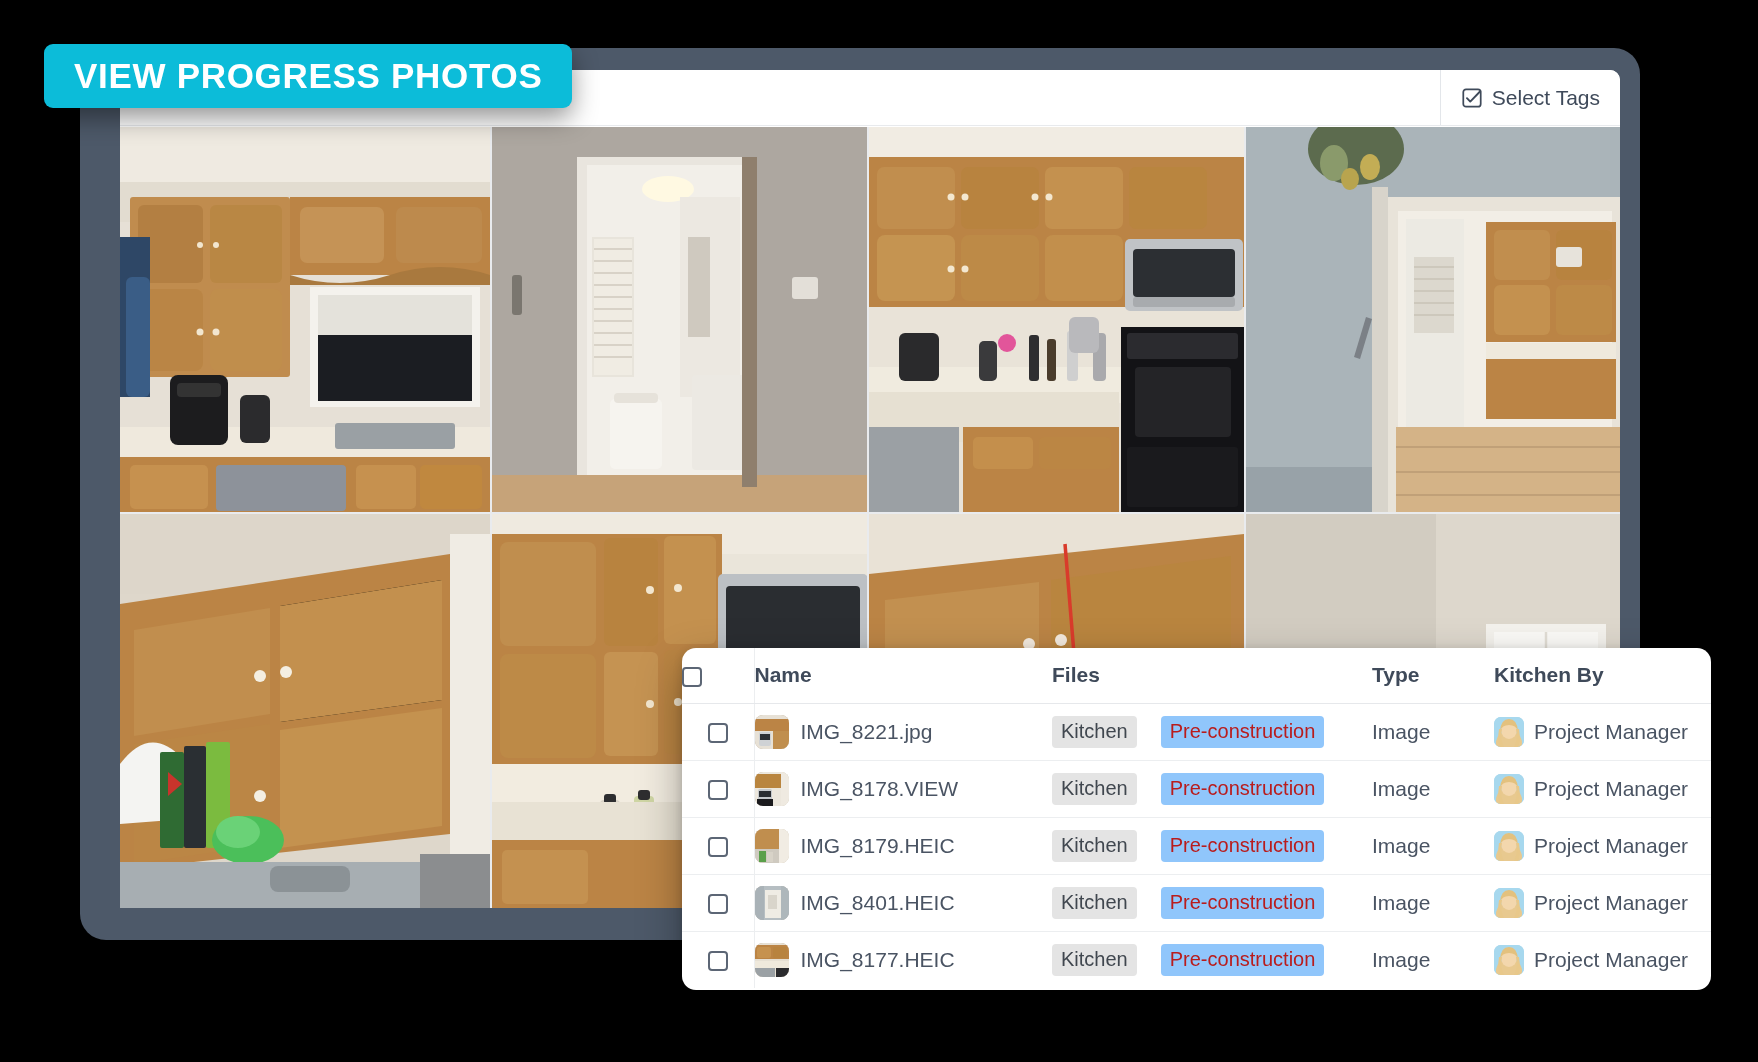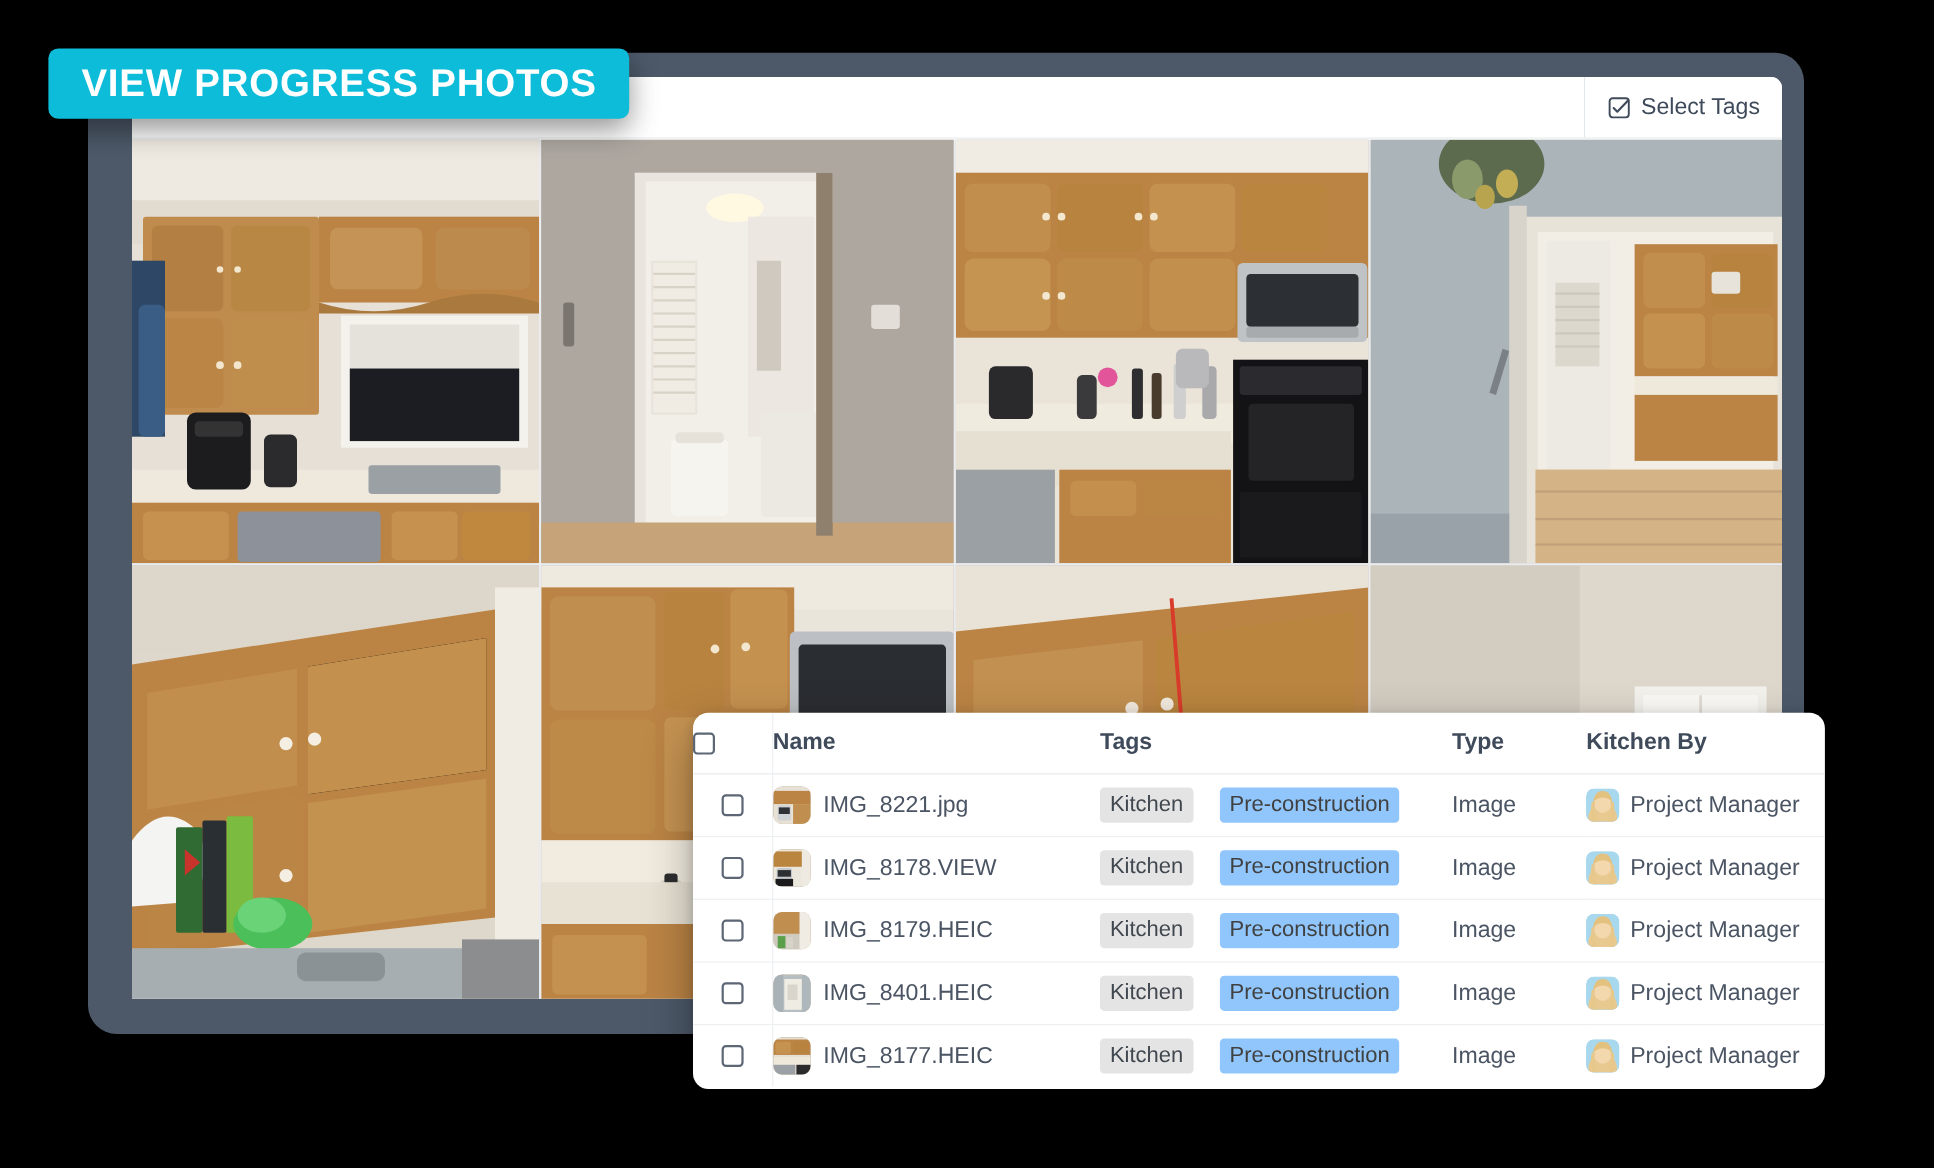--- a/index.html
+++ b/index.html
@@ -105,21 +105,21 @@
     color: #ffffff;
     font-size: 35px;
     font-weight: 700;
     letter-spacing: 0.7px;
     white-space: nowrap;
   }
 
   
   .file-panel {
     position: absolute;
-    left: 630px;
+    left: 682px;
     top: 648px;
     width: 1029px;
     height: 342px;
     background: #ffffff;
     border-radius: 14px;
     box-shadow: 0 18px 44px rgba(0,0,0,0.34), 0 2px 10px rgba(0,0,0,0.14);
     z-index: 30;
     overflow: hidden;
   }
 
@@ -176,21 +176,21 @@
   .tags-wrap { display: flex; align-items: center; gap: 24px; }
   .tag {
     display: inline-block;
     padding: 4px 9px 5px;
     border-radius: 4px;
     font-size: 20px;
     line-height: 1.15;
     white-space: nowrap;
   }
   .tag-gray { background: #e4e4e4; color: #40474f; }
-  .tag-blue { background: #90c6fb; color: #404040; }
+  .tag-blue { background: #90c6fb; color: #b91c1c; }
 
   .user-wrap { display: flex; align-items: center; gap: 10px; }
   .avatar {
     width: 30px; height: 30px;
     border-radius: 7px;
     overflow: hidden;
     flex: none;
     background: #9fd2ea;
   }
   .avatar svg { display: block; width: 100%; height: 100%; }
@@ -495,21 +495,21 @@
           <col class="c-tags">
           <col class="c-type">
           <col class="c-user">
       </colgroup>
       <thead>
         <tr>
           <th class="cell-check">
             <span class="chk"></span>
           </th>
           <th class="cell-pad">Name</th>
-          <th class="cell-pad">Tags</th>
+          <th class="cell-pad">Files</th>
           <th class="cell-pad">Type</th>
           <th class="cell-pad">Kitchen By</th>
         </tr>
       </thead>
       <tbody>
 
         <tr>
           <td class="cell-check">
             <span class="chk"></span>
           </td>

